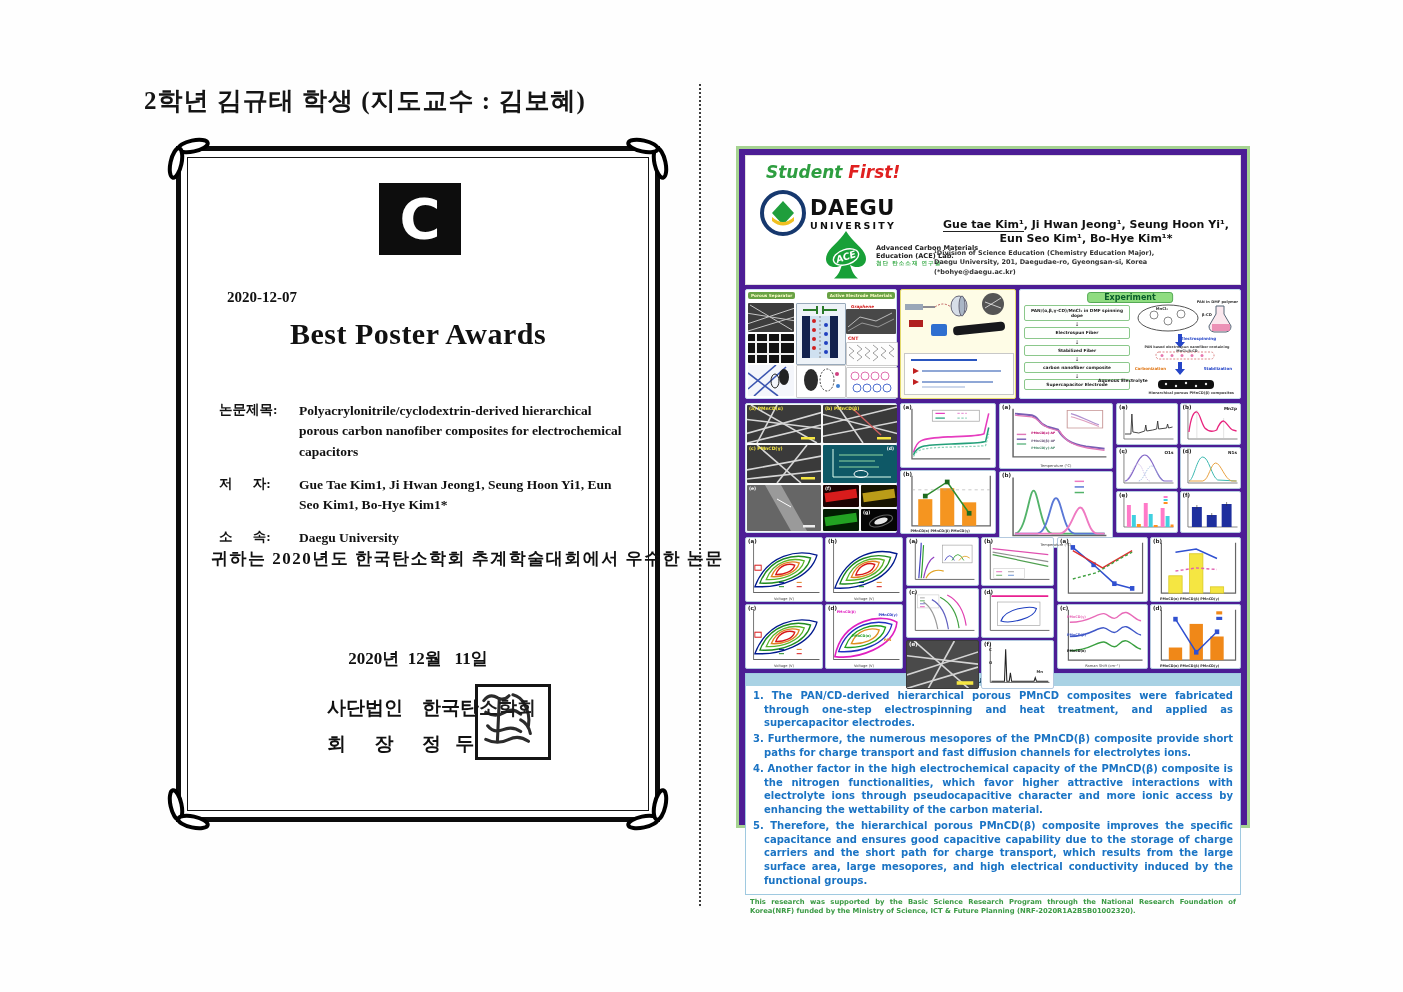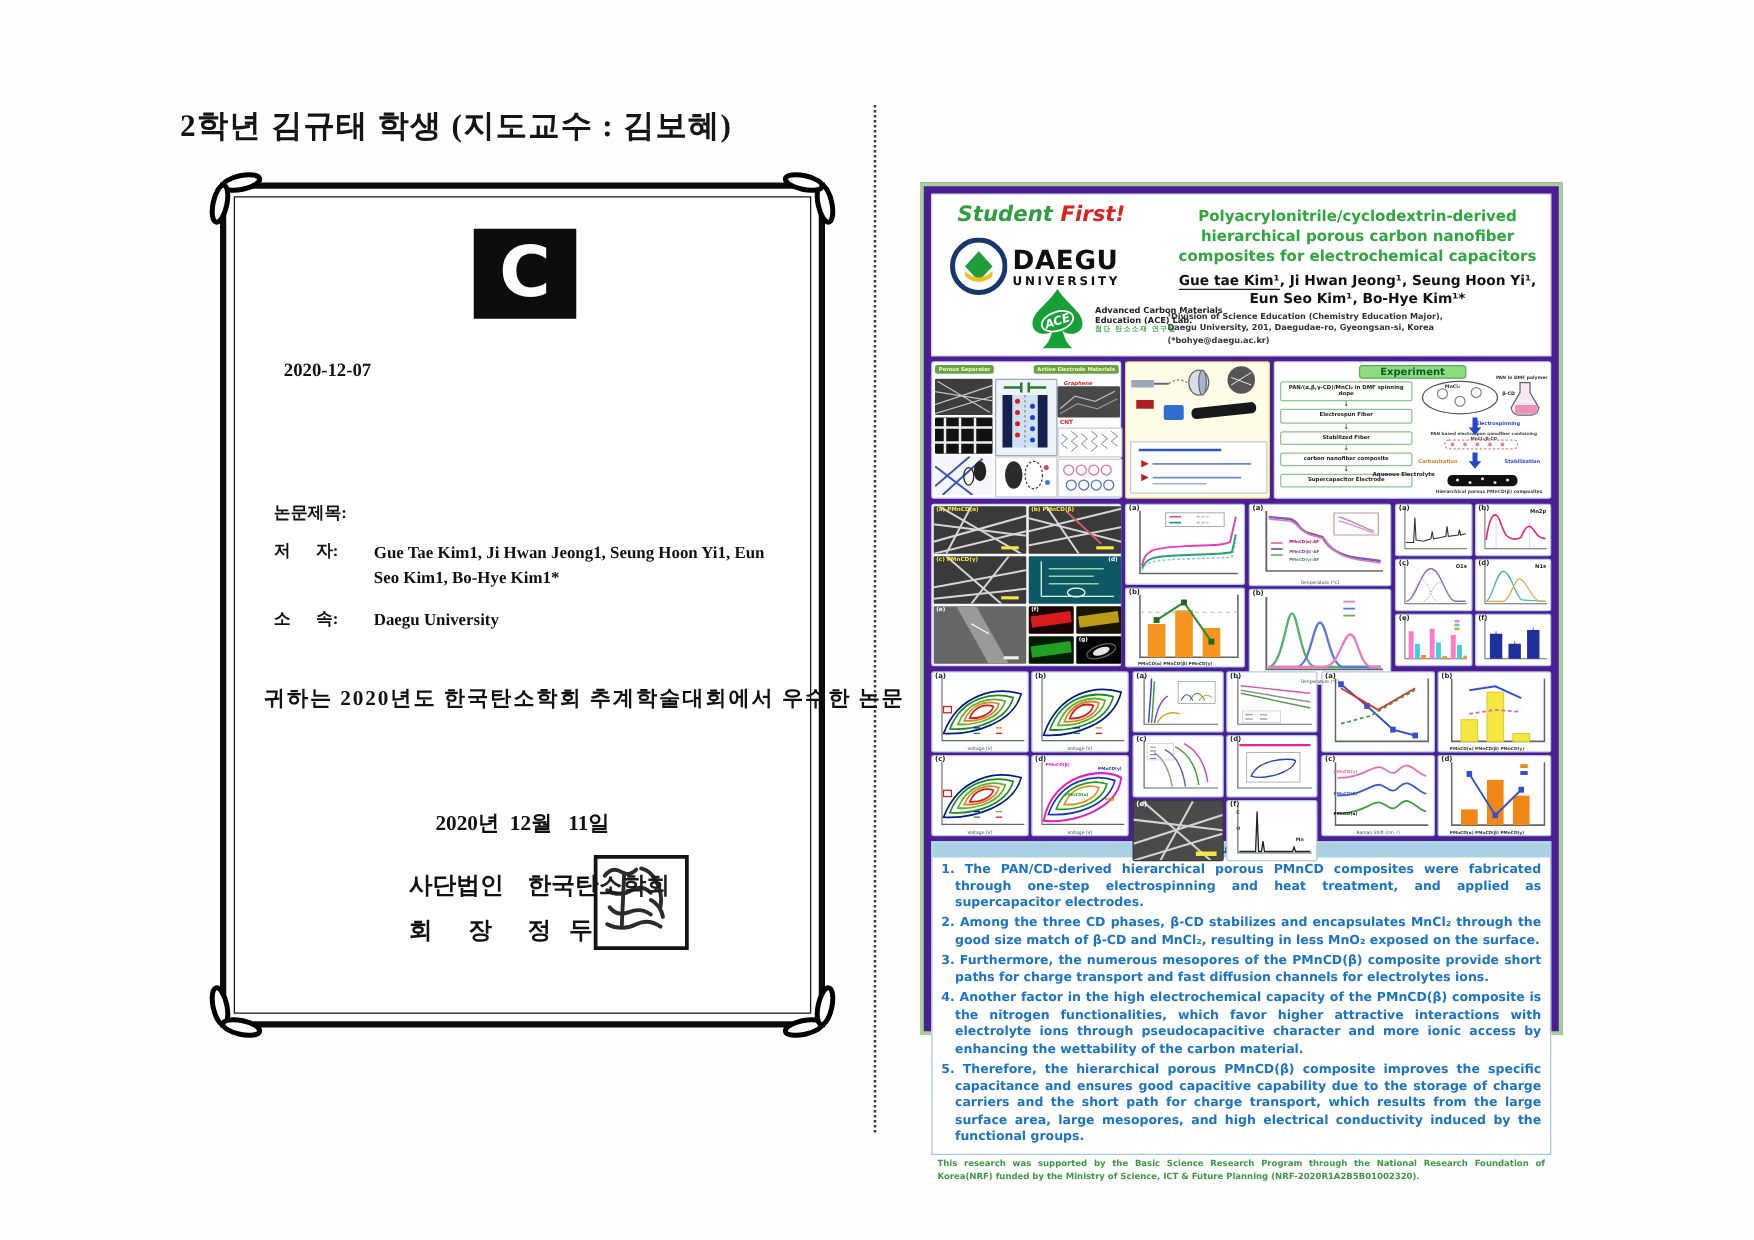--- a/index.html
+++ b/index.html
@@ -116,24 +116,26 @@
       </svg>
     <svg class="corner c-bl" width="44" height="44" viewBox="0 0 44 44">
         <ellipse cx="27" cy="10" rx="15" ry="5.5" fill="#fff" stroke="#000" stroke-width="4" transform="rotate(-12 27 10)"></ellipse>
         <ellipse cx="10" cy="27" rx="5.5" ry="15" fill="#fff" stroke="#000" stroke-width="4" transform="rotate(12 10 27)"></ellipse>
       </svg>
 
     <div class="cert-logo">
       <span>C</span>
     </div>
     <div class="cert-date">2020-12-07</div>
+    <div class="cert-title">Best Poster Awards</div>
 
     <div class="cert-fields">
       <div class="crow">
         <span class="clabel">논문제목:</span>
+        <span class="cval">Polyacrylonitrile/cyclodextrin-derived hierarchical porous carbon nanofiber composites for electrochemical capacitors</span>
       </div>
       <div class="crow">
         <span class="clabel">저      자:</span>
         <span class="cval">Gue Tae Kim1, Ji Hwan Jeong1, Seung Hoon Yi1, Eun Seo Kim1, Bo-Hye Kim1*</span>
       </div>
       <div class="crow">
         <span class="clabel">소      속:</span>
         <span class="cval">Daegu University</span>
       </div>
     </div>
@@ -176,25 +178,20 @@
       </div>
       <svg class="spade" width="56" height="52" viewBox="0 0 56 52">
         <path d="M28,1 C21,13 8,19 8,29 C8,37 18,39.5 24,34.5 C22,42 20,45 16,48.5 L40,48.5 C36,45 34,42 32,34.5 C38,39.5 48,37 48,29 C48,19 35,13 28,1 Z" fill="#18a038"></path>
         <ellipse cx="28" cy="27" rx="13" ry="7.5" fill="none" stroke="#fff" stroke-width="1.4" transform="rotate(-18 28 27)"></ellipse>
         <text x="28" y="30" text-anchor="middle" font-size="9.5" font-style="italic" font-weight="bold" fill="#fff" transform="rotate(-18 28 27)" font-family="DejaVu Sans,sans-serif">ACE</text>
       </svg>
       <div class="ace-text">
         <span class="ace-l">Advanced Carbon Materials</span>
         <span class="ace-l">Education (ACE) Lab.</span>
         <span class="ace-k">첨단 탄소소재 연구실</span>
-      </div>
-      <div class="p-title">
-        <div>Polyacrylonitrile/cyclodextrin-derived</div>
-        <div>hierarchical porous carbon nanofiber</div>
-        <div>composites for electrochemical capacitors</div>
       </div>
       <div class="p-authors">
         <div><span class="ul">Gue tae Kim¹</span><span>, Ji Hwan Jeong¹, Seung Hoon Yi¹,</span></div>
         <div>Eun Seo Kim¹, Bo-Hye Kim¹*</div>
       </div>
       <div class="p-affil">
         <div>¹Division of Science Education (Chemistry Education Major),</div>
         <div>Daegu University, 201, Daegudae-ro, Gyeongsan-si, Korea</div>
         <div>(*bohye@daegu.ac.kr)</div>
       </div>
@@ -828,21 +825,20 @@
           </svg>
           <span class="cats">PMnCD(α)   PMnCD(β)   PMnCD(γ)</span>
         </div>
       </div>
     </div>
 
     <div class="p-sum">
       <div class="sum-head">Summary</div>
       <div class="sum-body">
         <div class="sum-item">1. The PAN/CD-derived hierarchical porous PMnCD composites were fabricated through one-step electrospinning and heat treatment, and applied as supercapacitor electrodes.</div>
-        <div class="sum-item">2. Among the three CD phases, β-CD stabilizes and encapsulates MnCl₂ through the good size match of β-CD and MnCl₂, resulting in less MnO₂ exposed on the surface.</div>
         <div class="sum-item">3. Furthermore, the numerous mesopores of the PMnCD(β) composite provide short paths for charge transport and fast diffusion channels for electrolytes ions.</div>
         <div class="sum-item">4. Another factor in the high electrochemical capacity of the PMnCD(β) composite is the nitrogen functionalities, which favor higher attractive interactions with electrolyte ions through pseudocapacitive character and more ionic access by enhancing the wettability of the carbon material.</div>
         <div class="sum-item">5. Therefore, the hierarchical porous PMnCD(β) composite improves the specific capacitance and ensures good capacitive capability due to the storage of charge carriers and the short path for charge transport, which results from the large surface area, large mesopores, and high electrical conductivity induced by the functional groups.</div>
       </div>
     </div>
 
     <div class="p-fund">This research was supported by the Basic Science Research Program through the National Research Foundation of Korea(NRF) funded by the Ministry of Science, ICT &amp; Future Planning (NRF-2020R1A2B5B01002320).</div>
   </div>
 </div>
 

